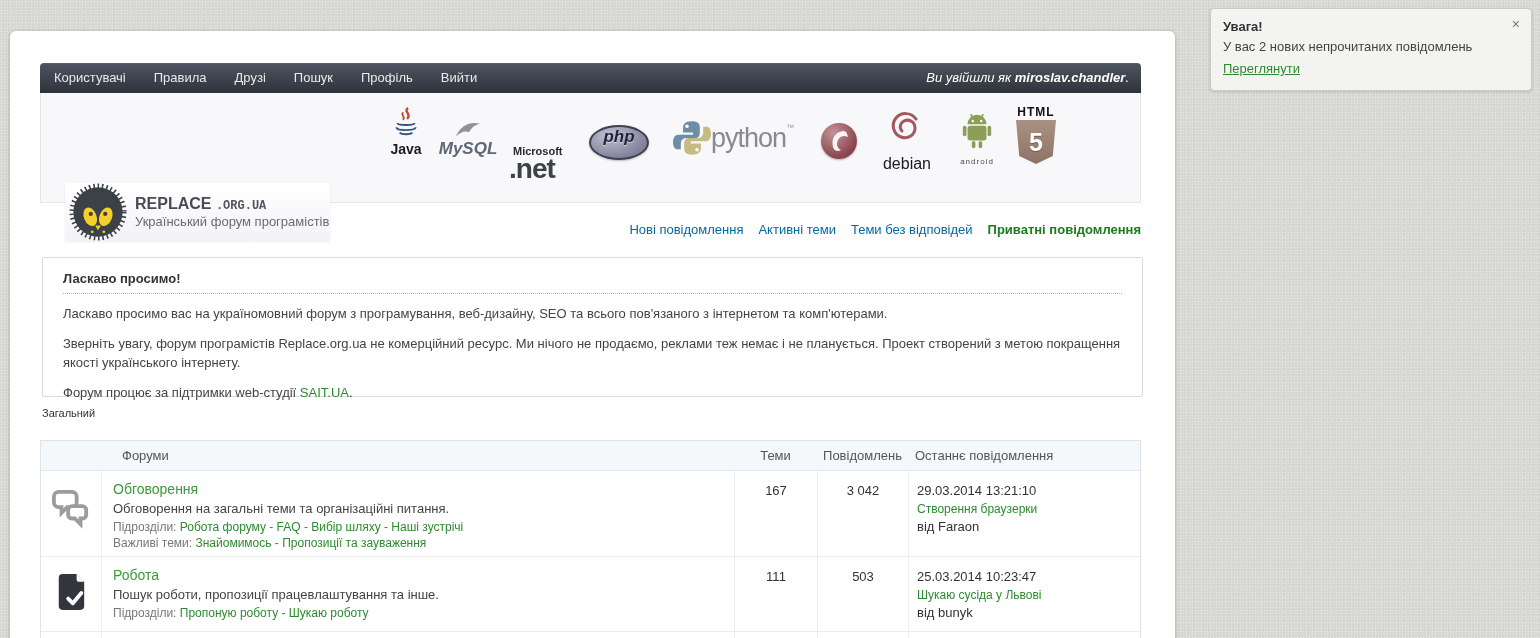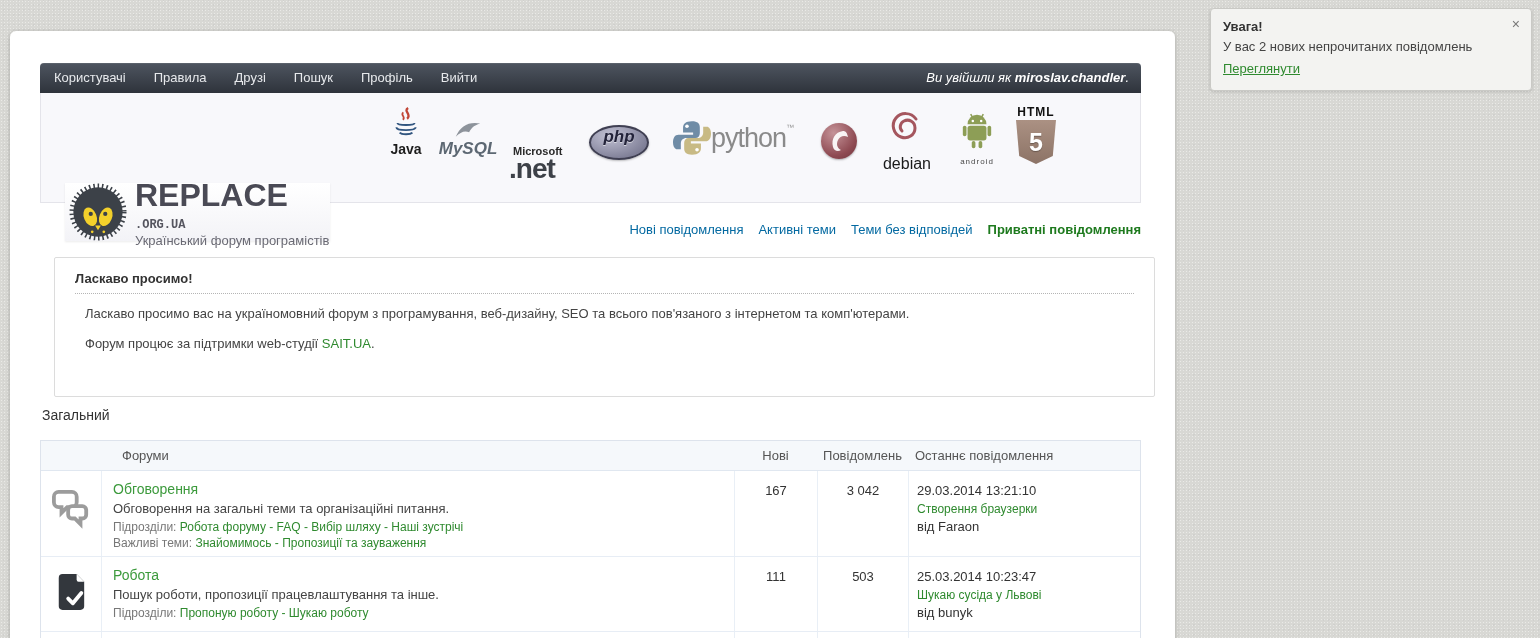--- a/index.html
+++ b/index.html
@@ -103,45 +103,45 @@
 
   
   .logo-box {
     position:absolute; left:55px; top:152px; width:265px; height:58px;
     background:linear-gradient(#ffffff,#f3f3f7);
     box-shadow:0 1px 2px rgba(0,0,0,.08);
     display:flex; align-items:center;
   }
   .logo-mark { width:58px; height:58px; margin-left:4px; flex:none; }
   .logo-text { margin-left:8px; }
-  .logo-name { font-size:32px; font-weight:bold; color:#4a4a55; letter-spacing:0; }
+  .logo-name { font-size:16px; font-weight:bold; color:#4a4a55; letter-spacing:0; }
   .logo-tld  { font-size:12px; font-weight:bold; color:#55555f;font-family:Liberation Mono, monospace; }
   .logo-tag  { font-size:13px; color:#6a6a74; margin-top:1px; }
 
   
   .quick-links {
     position:absolute; top:191px; right:34px;
     display:flex; gap:15px; font-size:13px;
   }
   .quick-links a { color:#0369a1; text-decoration:none; cursor:pointer; }
   .quick-links a.bold { font-weight:bold; color:#1e7a1e; }
 
   
   .welcome {
-    position:absolute; left:44px; top:226px; width:1101px; height:140px;
+    position:absolute; left:32px; top:226px; width:1101px; height:140px;
     border:1px solid #dcdcdc; border-radius:2px;
     padding:13px 20px;
   }
   .welcome h3 { font-size:13px; color:#333; font-weight:bold; }
   .welcome .dots { border-bottom:1px dotted #b5b5b5; margin:7px 0 11px; }
-  .welcome p { font-size:13px; color:#444; line-height:1.45; margin-bottom:11px;margin-left:10px; }
+  .welcome p { font-size:13px; color:#444; line-height:1.45; margin-bottom:11px; }
   .welcome a { color:#2f8a2f; text-decoration:none; cursor:pointer; }
 
   
-  .section-title { position:absolute; left:32px; top:376px; font-size:14px; color:#333; font-weight:normal; }
+  .section-title { position:absolute; left:32px; top:376px; font-size:11px; color:#333; font-weight:normal; }
 
   .forum-table {
     position:absolute; left:30px; top:409px; width:1101px; height:231px;
     border:1px solid #dde3ec; border-bottom:none;
     background:#fff; font-size:13px;
   }
   .t-head {
     display:grid; grid-template-columns:60px 633px 83px 91px 232px;
     height:30px; background:#f5f8fb; border-bottom:1px solid #e0e7f0;
     align-items:center; color:#555;
@@ -303,30 +303,31 @@
     <a>Нові повідомлення</a>
     <a>Активні теми</a>
     <a>Теми без відповідей</a>
     <a class="bold">Приватні повідомлення</a>
   </div>
 
   <div class="welcome">
     <h3>Ласкаво просимо!</h3>
     <div class="dots"></div>
     <p>Ласкаво просимо вас на україномовний форум з програмування, веб-дизайну, SEO та всього пов'язаного з інтернетом та комп'ютерами.</p>
+    <p>Зверніть увагу, форум програмістів Replace.org.ua не комерційний ресурс. Ми нічого не продаємо, реклами теж немає і не планується. Проект створений з метою покращення якості українського інтернету.</p>
     <p><span>Форум процює за підтримки web-студії </span><a>SAIT.UA</a><span>.</span></p>
   </div>
 
   <h2 class="section-title">Загальний</h2>
 
   <div class="forum-table">
     <div class="t-head">
       <div></div>
       <div class="h-forums">Форуми</div>
-      <div class="h-num">Нові</div>
+      <div class="h-num">Теми</div>
       <div class="h-num">Повідомлень</div>
       <div class="h-last">Останнє повідомлення</div>
     </div>
 
     <div class="t-row row-1">
       <div class="c-icon">
         <svg width="38" height="46" viewBox="0 0 40 46">
           <path d="M7,5 h14 a5,5 0 0 1 5,5 v6 a5,5 0 0 1 -5,5 h-5 l-6,6 v-6 h-3 a5,5 0 0 1 -5,-5 v-6 a5,5 0 0 1 5,-5 z" fill="#fff" stroke="#9c9c9c" stroke-width="4"></path>
           <path d="M21,20 h11 a4,4 0 0 1 4,4 v5 a4,4 0 0 1 -4,4 h-2 v6 l-6,-6 h-3 a4,4 0 0 1 -4,-4 v-5 a4,4 0 0 1 4,-4 z" fill="#fff" stroke="#9c9c9c" stroke-width="4"></path>
         </svg>

